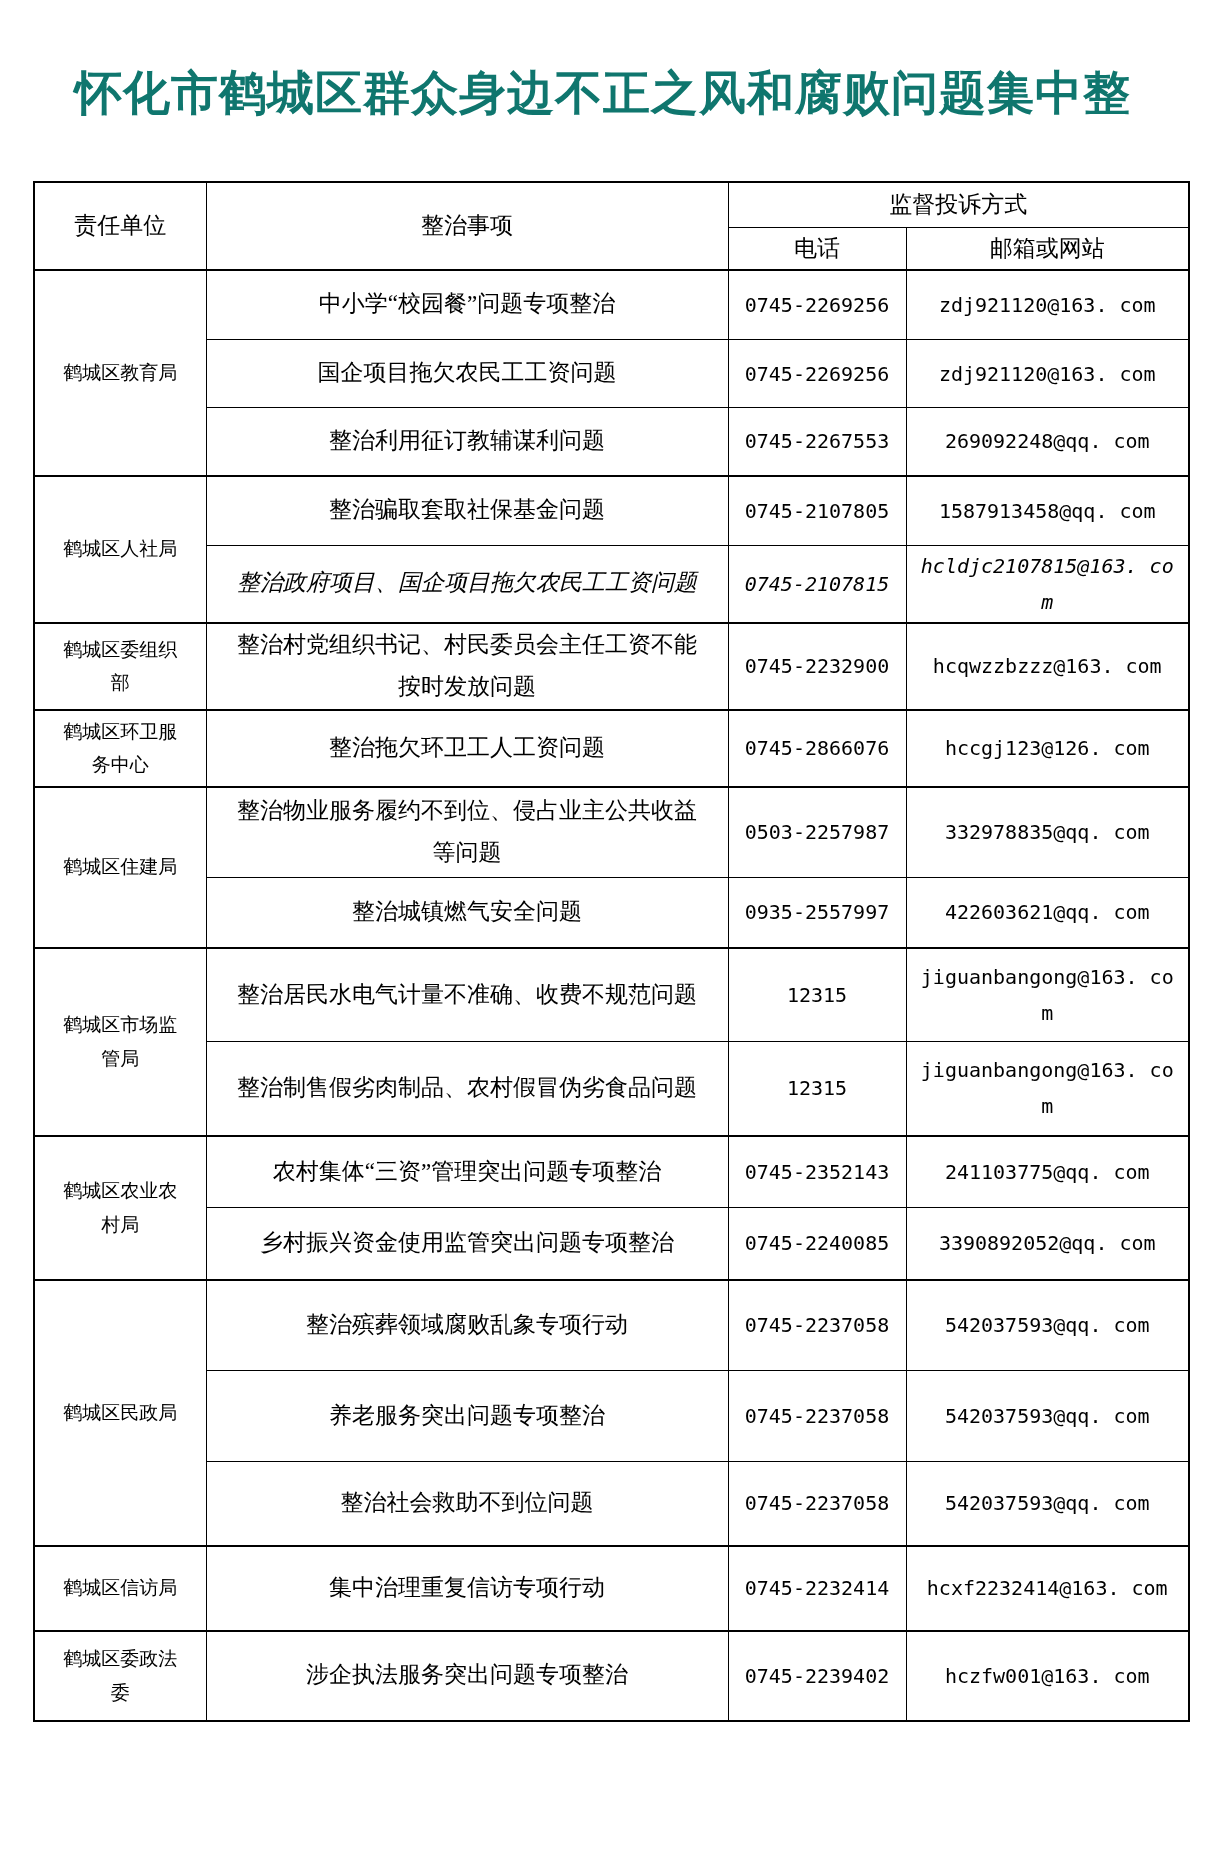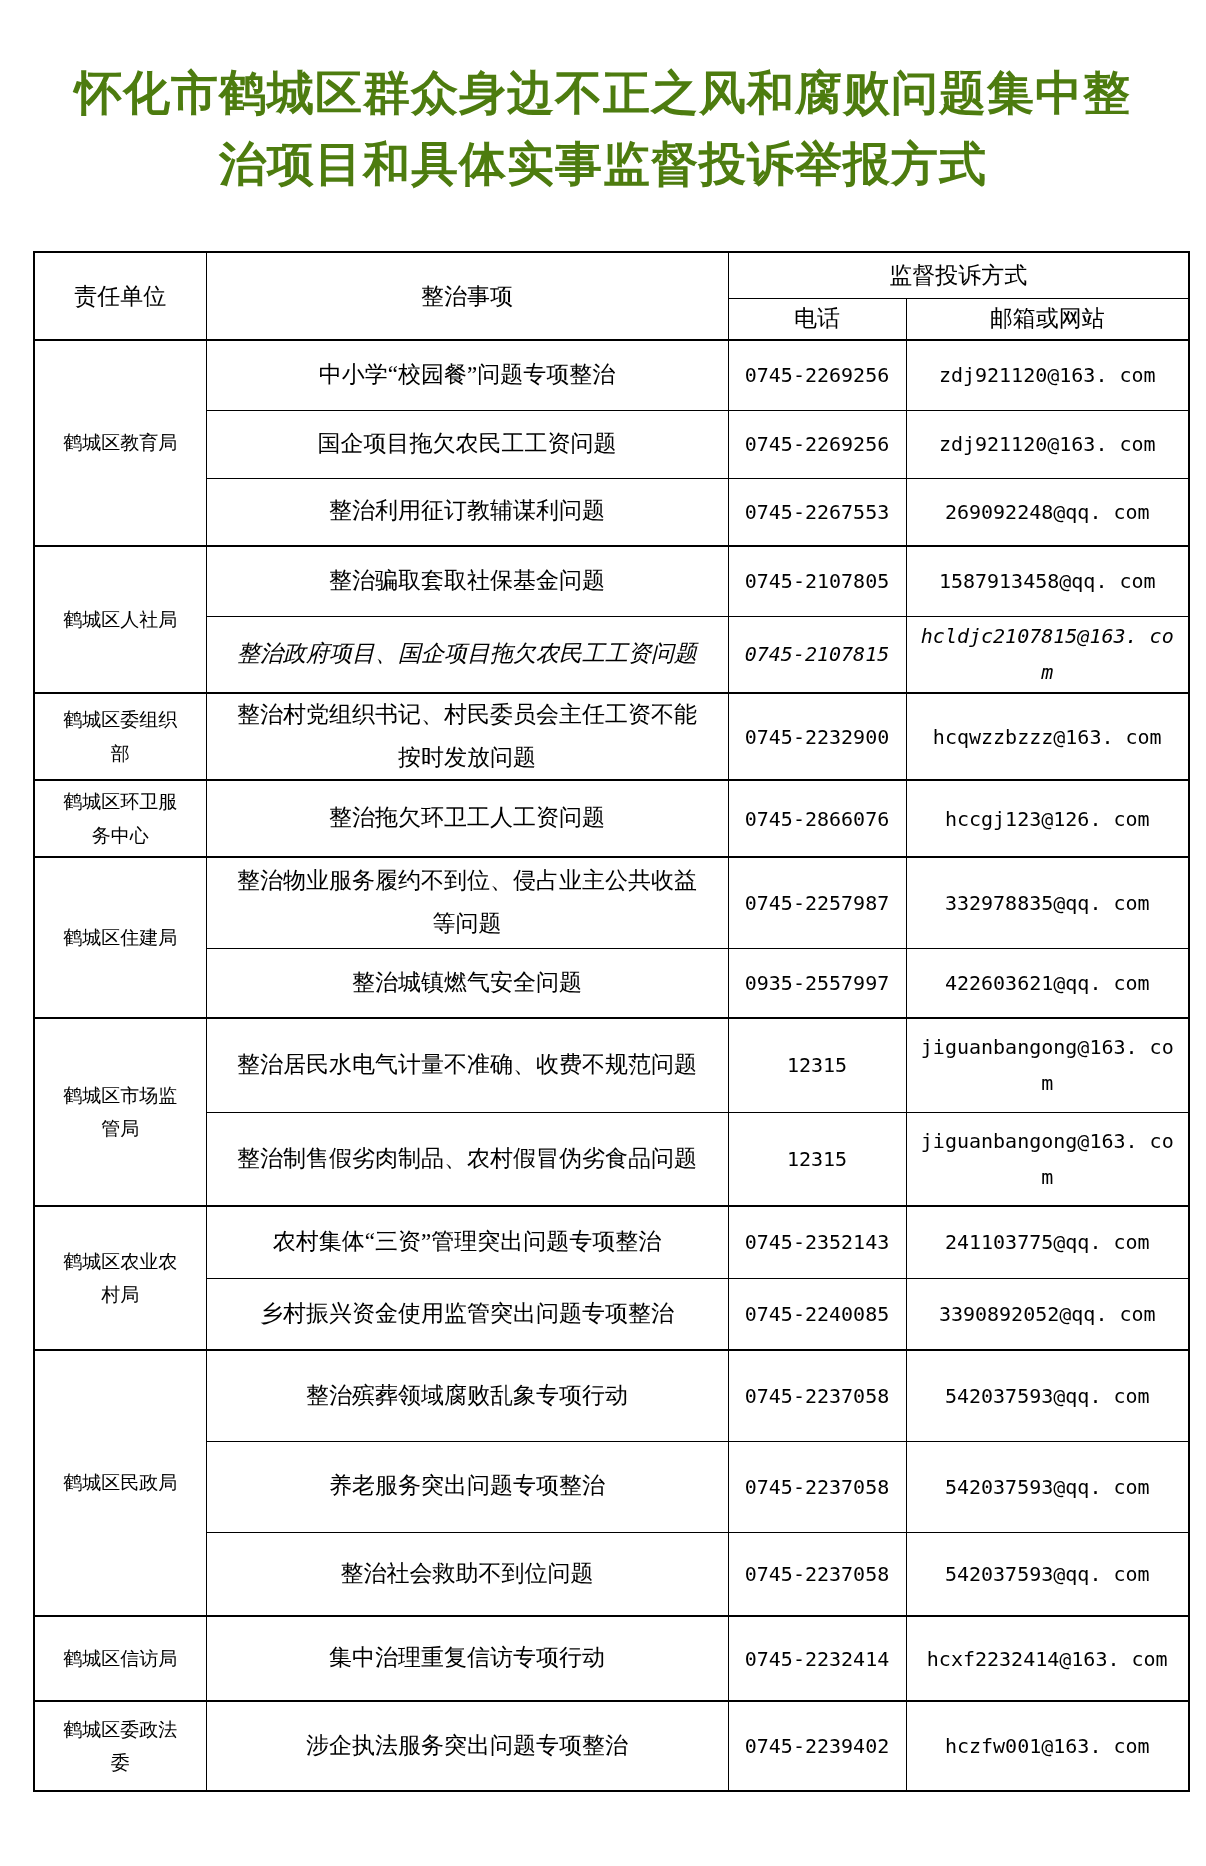--- a/index.html
+++ b/index.html
@@ -17,21 +17,21 @@
   
   .doc-title {
     padding-top: 58px;
     width: 1206px;
     text-align: center;
     font-family: "Liberation Sans", "DejaVu Sans", sans-serif;
     font-weight: 700;
     font-size: 47px;
     line-height: 1.5;
     letter-spacing: 1px;
-    color: #4d7c0f;
+    color: #0f766e;
   }
   .doc-title .title-line { display: block; }
 
   
   table.complaint-table {
     margin: 52px 0 0 33px;
     width: 1155px;
     table-layout: fixed;
     border-collapse: collapse;
     border: 2px solid #000;
@@ -75,21 +75,20 @@
     line-height: 1.8;
     padding: 0 13px;
     word-break: break-all;
   }
 </style>
 </head>
 <body>
 
 <div class="doc-title">
   <span class="title-line">怀化市鹤城区群众身边不正之风和腐败问题集中整</span>
-  <span class="title-line">治项目和具体实事监督投诉举报方式</span>
 </div>
 
 <table class="complaint-table">
   <colgroup>
     <col style="width:172px">
     <col style="width:522px">
     <col style="width:178px">
     <col style="width:283px">
   </colgroup>
   <thead>
@@ -139,21 +138,21 @@
       </tr>
       <tr class="group-start" style="height: 77px;">
         <td class="unit-cell" rowspan="1">鹤城区环卫服务中心</td>
         <td class="item-cell">整治拖欠环卫工人工资问题</td>
         <td class="phone-cell">0745-2866076</td>
         <td class="email-cell">hccgj123@126. com</td>
       </tr>
       <tr class="group-start" style="height: 91px;">
         <td class="unit-cell" rowspan="2">鹤城区住建局</td>
         <td class="item-cell">整治物业服务履约不到位、侵占业主公共收益等问题</td>
-        <td class="phone-cell">0745-2257987</td>
+        <td class="phone-cell">0503-2257987</td>
         <td class="email-cell">332978835@qq. com</td>
       </tr>
       <tr style="height: 70px;">
         <td class="item-cell">整治城镇燃气安全问题</td>
         <td class="phone-cell">0935-2557997</td>
         <td class="email-cell">422603621@qq. com</td>
       </tr>
       <tr class="group-start" style="height: 94px;">
         <td class="unit-cell" rowspan="2">鹤城区市场监管局</td>
         <td class="item-cell">整治居民水电气计量不准确、收费不规范问题</td>

